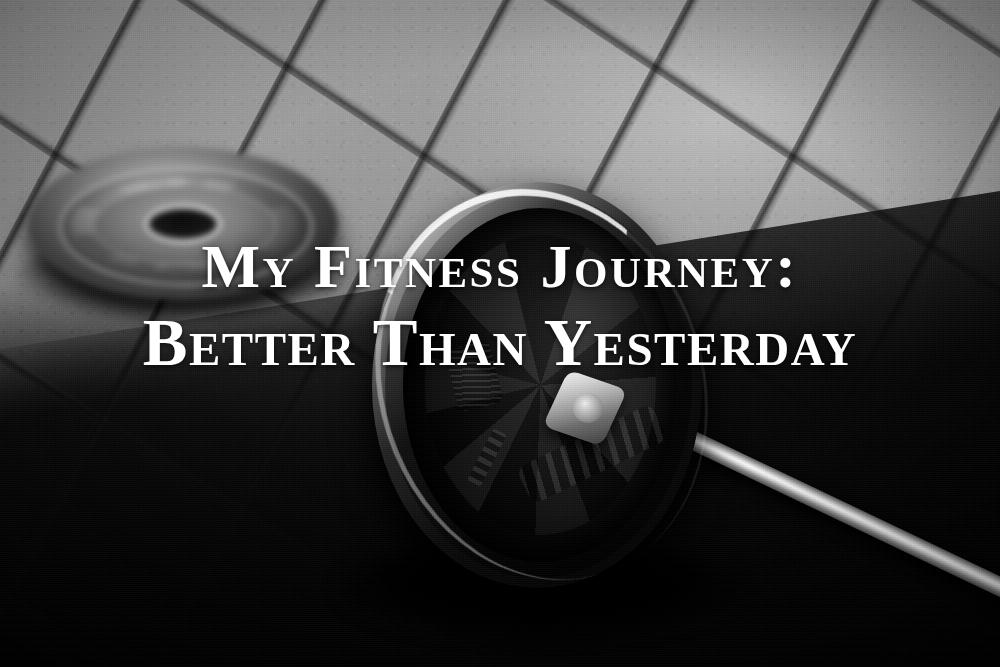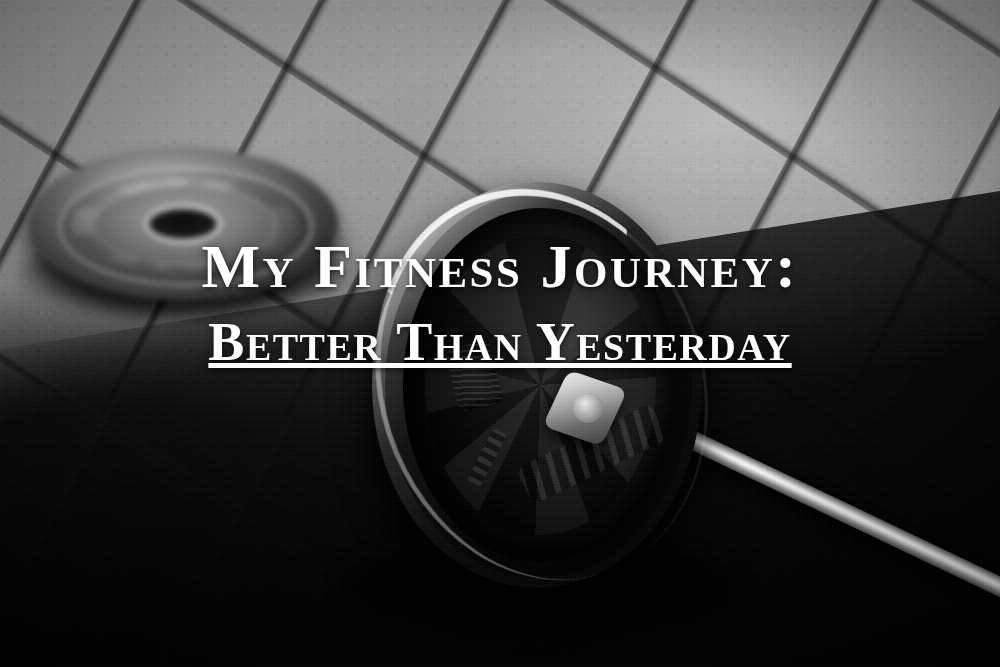--- a/index.html
+++ b/index.html
@@ -395,22 +395,21 @@
     line-height: 76px;
     letter-spacing: 2.5px;
     color: #ffffff;
     white-space: nowrap;
     text-shadow:
       0 2px 4px rgba(0,0,0,0.55),
       0 0 14px rgba(0,0,0,0.35);
   }
   .title-line.line2 {
     letter-spacing: 1.5px;
-    font-size: 54px;
-    text-decoration: underline;
+    font-size: 67px;
   }
 </style>
 </head>
 <body>
 
 <div class="banner">
 
   <div class="photo">
 
     <div class="floor-base"></div>

